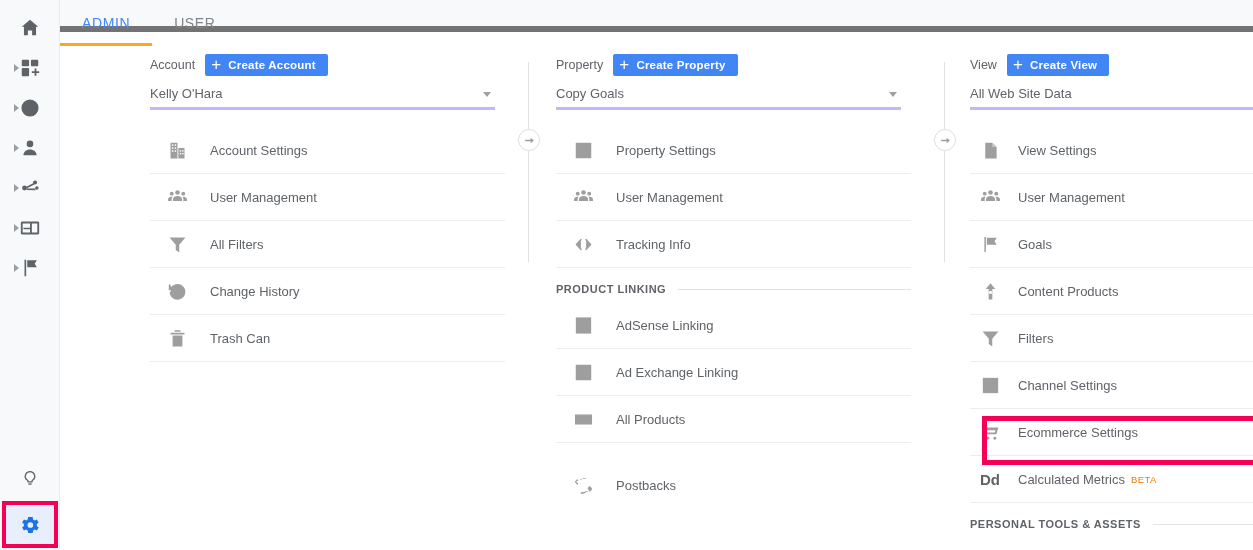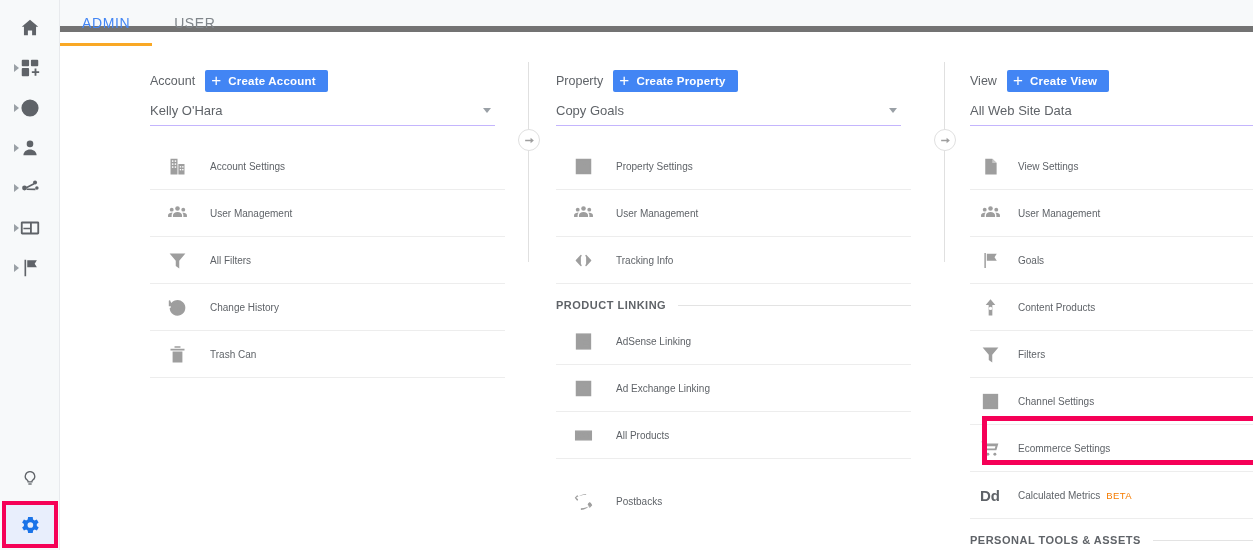--- a/index.html
+++ b/index.html
@@ -63,21 +63,21 @@
     color: #80868b; cursor: pointer; position: relative;
   }
   .tab.active { color: #4285f4; }
   .tab.active::after {
     content: ""; position: absolute; left: 0; right: 0; bottom: 0;
     height: 3px; background: #f9a825;
   }
 
   .columns { position: relative; height: 503px; }
 
-  .col { position: absolute; top: 16px; }
+  .col { position: absolute; top: 0; }
   #col-account  { left: 90px;  width: 355px; }
   #col-property { left: 496px; width: 355px; }
   #col-view     { left: 910px; width: 290px; }
 
   .col-head { height: 48px; display: flex; align-items: center; padding-top: 18px; }
   .col-label { font-size: 12.5px; color: #5f6368; margin-right: 10px; }
   .create-btn {
     background: #4285f4; color: #fff; border: none;
     height: 22px; border-radius: 2px;
     display: inline-flex; align-items: center;
@@ -86,21 +86,21 @@
     font-family: "Liberation Sans", sans-serif; cursor: pointer;
   }
   .create-btn .plus {
     font-size: 17px; font-weight: normal; line-height: 1;
     margin-right: 7px; margin-top: -1px;
   }
 
   .select-row {
     position: relative; height: 30px;
     display: flex; align-items: center;
-    border-bottom: 1px solid #c4b5fd;
+    border-bottom: 3px solid #c4b5fd;
     margin-right: 10px;
   }
   .select-row .val { font-size: 13px; color: #5f6368; }
   .caret-dn {
     position: absolute; right: 4px; top: 12px;
     width: 0; height: 0;
     border-top: 5px solid #9aa0a6;
     border-left: 4.5px solid transparent;
     border-right: 4.5px solid transparent;
   }
@@ -113,21 +113,21 @@
   }
   .menu-item .mi-ico {
     width: 30px; margin-left: 12px; margin-right: 18px;
     display: flex; align-items: center; justify-content: center;
   }
   .menu-item .mi-ico svg { width: 21px; height: 21px; fill: #9e9e9e; display:block; }
   .menu-item .mi-ico .dd {
     font-size: 15px; font-weight: bold; color: #5f6368;
     font-family: "Liberation Sans", sans-serif;
   }
-  .menu-item .mi-label { font-size: 10px; color: #5f6368; }
+  .menu-item .mi-label { font-size: 13px; color: #5f6368; }
   .beta {
     font-size: 9.5px; color: #f57c00; margin-left: 6px;
     letter-spacing: .4px;
   }
 
   .section-head {
     display: flex; align-items: center;
     height: 34px; padding-top: 8px;
   }
   .section-head .sh-text {

